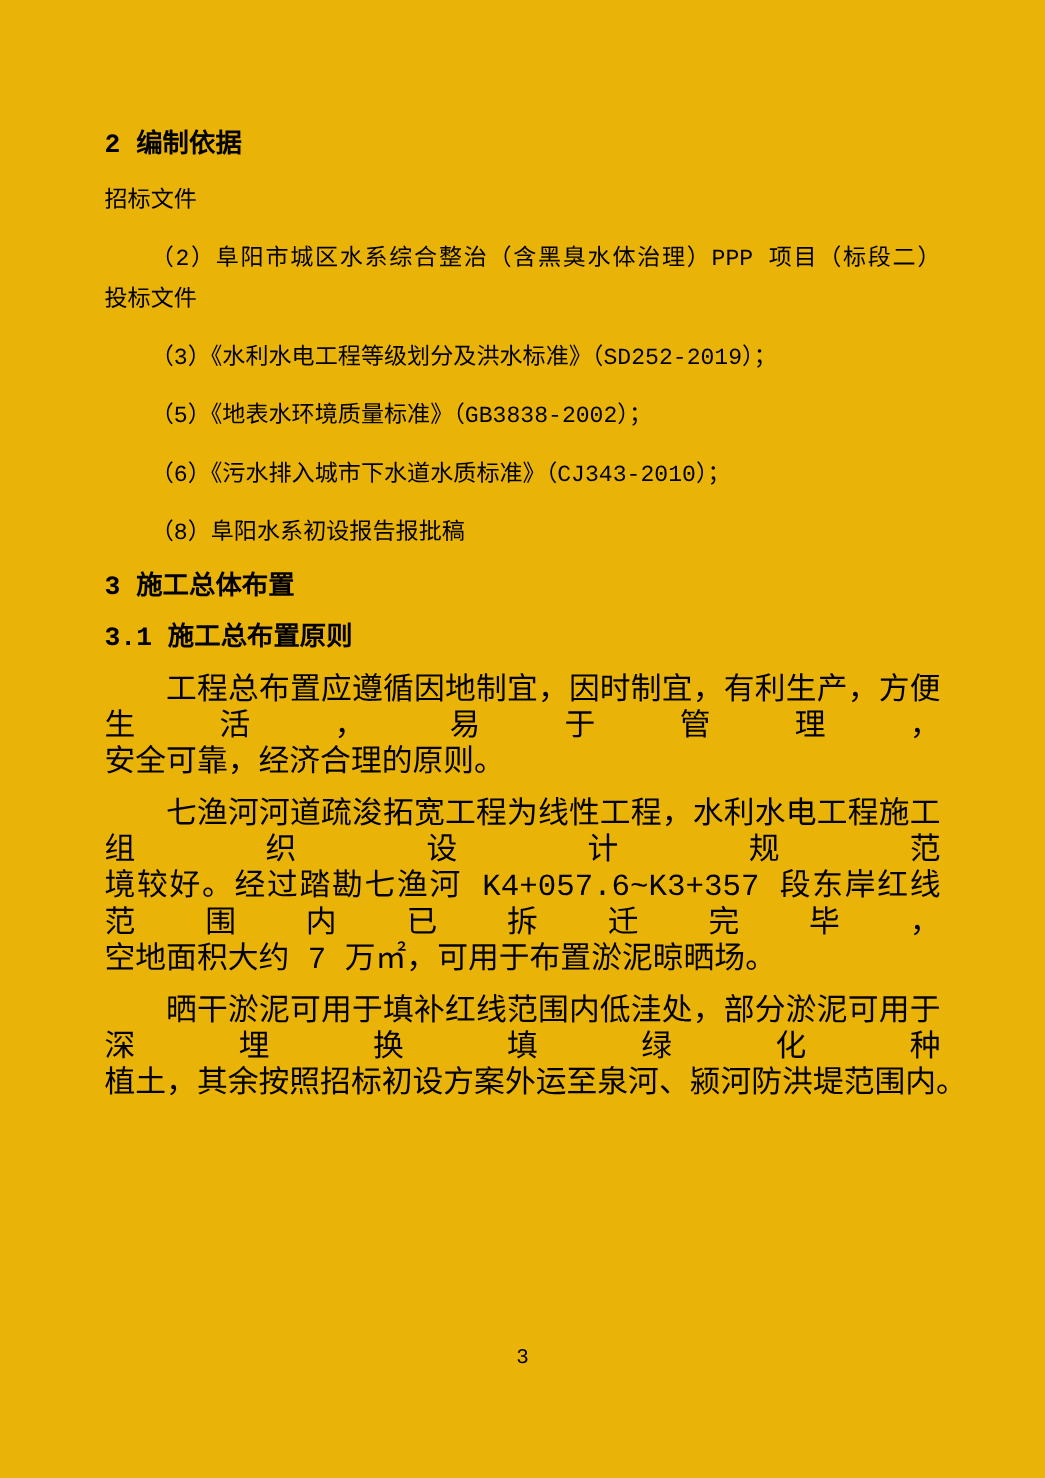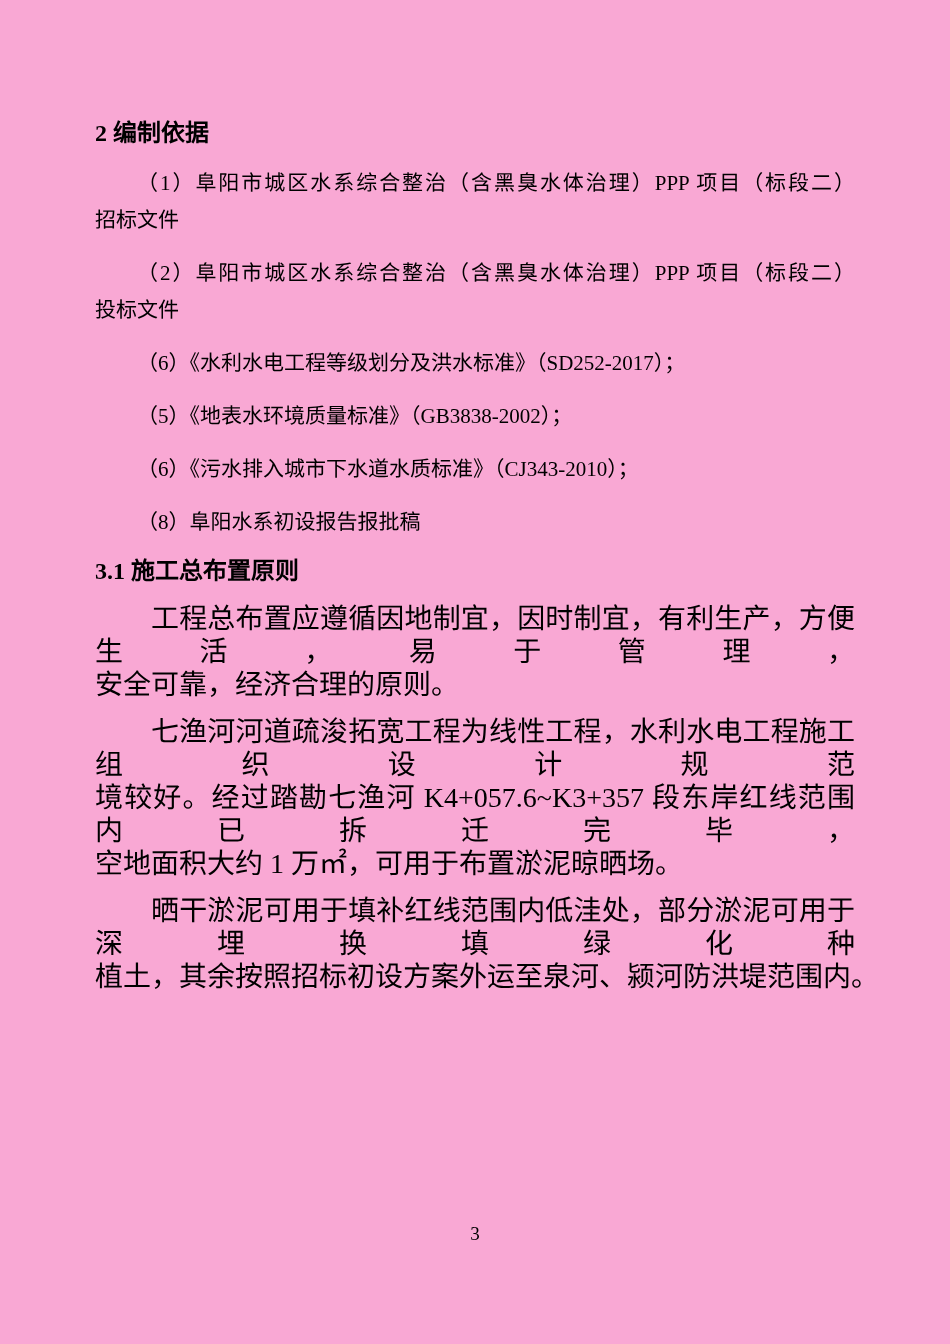--- a/index.html
+++ b/index.html
@@ -1,23 +1,23 @@
 <!DOCTYPE html>
 <html lang="zh-CN"><head>
 <meta charset="utf-8">
 <style>
   * { margin: 0; padding: 0; box-sizing: border-box; }
   html, body { background: #ffffff; }
   .page {
     position: relative;
     width: 950px;
     height: 1344px;
-    background: #f9a8d4;
+    background: #eab308;
     color: #000000;
-    font-family: Liberation Serif, serif;
+    font-family: Liberation Mono, monospace;
     overflow: hidden;
   }
   .content {
     position: absolute;
     left: 95px;
     top: 118px;
     width: 760px;
   }
   .h1 {
     font-size: 24px;
@@ -61,59 +61,59 @@
 </style>
 </head>
 <body>
 
 <div class="page">
   <div class="content">
 
     <div class="h1">2 编制依据</div>
 
     <div class="item">
-      <div class="ln indent j">（1）阜阳市城区水系综合整治（含黑臭水体治理）PPP 项目（标段二）</div>
       <div class="ln">招标文件</div>
     </div>
 
     <div class="item">
       <div class="ln indent j">（2）阜阳市城区水系综合整治（含黑臭水体治理）PPP 项目（标段二）</div>
       <div class="ln">投标文件</div>
     </div>
 
     <div class="item">
-      <div class="ln indent">（6）《水利水电工程等级划分及洪水标准》（SD252-2017）；</div>
+      <div class="ln indent">（3）《水利水电工程等级划分及洪水标准》（SD252-2019）；</div>
     </div>
 
 
     <div class="item">
       <div class="ln indent">（5）《地表水环境质量标准》（GB3838-2002）；</div>
     </div>
 
     <div class="item">
       <div class="ln indent">（6）《污水排入城市下水道水质标准》（CJ343-2010）；</div>
     </div>
 
 
     <div class="item">
       <div class="ln indent">（8）阜阳水系初设报告报批稿</div>
     </div>
 
+    <div class="h1 sec3">3 施工总体布置</div>
 
     <div class="h2">3.1 施工总布置原则</div>
 
     <div class="para">
       <div class="ln indent j">工程总布置应遵循因地制宜，因时制宜，有利生产，方便生活，易于管理，</div>
       <div class="ln">安全可靠，经济合理的原则。</div>
     </div>
 
     <div class="para">
       <div class="ln indent j">七渔河河道疏浚拓宽工程为线性工程，水利水电工程施工组织设计规范</div>
       <div class="ln j">境较好。经过踏勘七渔河 K4+057.6~K3+357 段东岸红线范围内已拆迁完毕，</div>
-      <div class="ln">空地面积大约 1 万㎡，可用于布置淤泥晾晒场。</div>
+      <div class="ln">空地面积大约 7 万㎡，可用于布置淤泥晾晒场。</div>
     </div>
 
     <div class="para">
       <div class="ln indent j">晒干淤泥可用于填补红线范围内低洼处，部分淤泥可用于深埋换填绿化种</div>
       <div class="ln">植土，其余按照招标初设方案外运至泉河、颍河防洪堤范围内。</div>
     </div>
 
   </div>
 
   <div class="footer">

